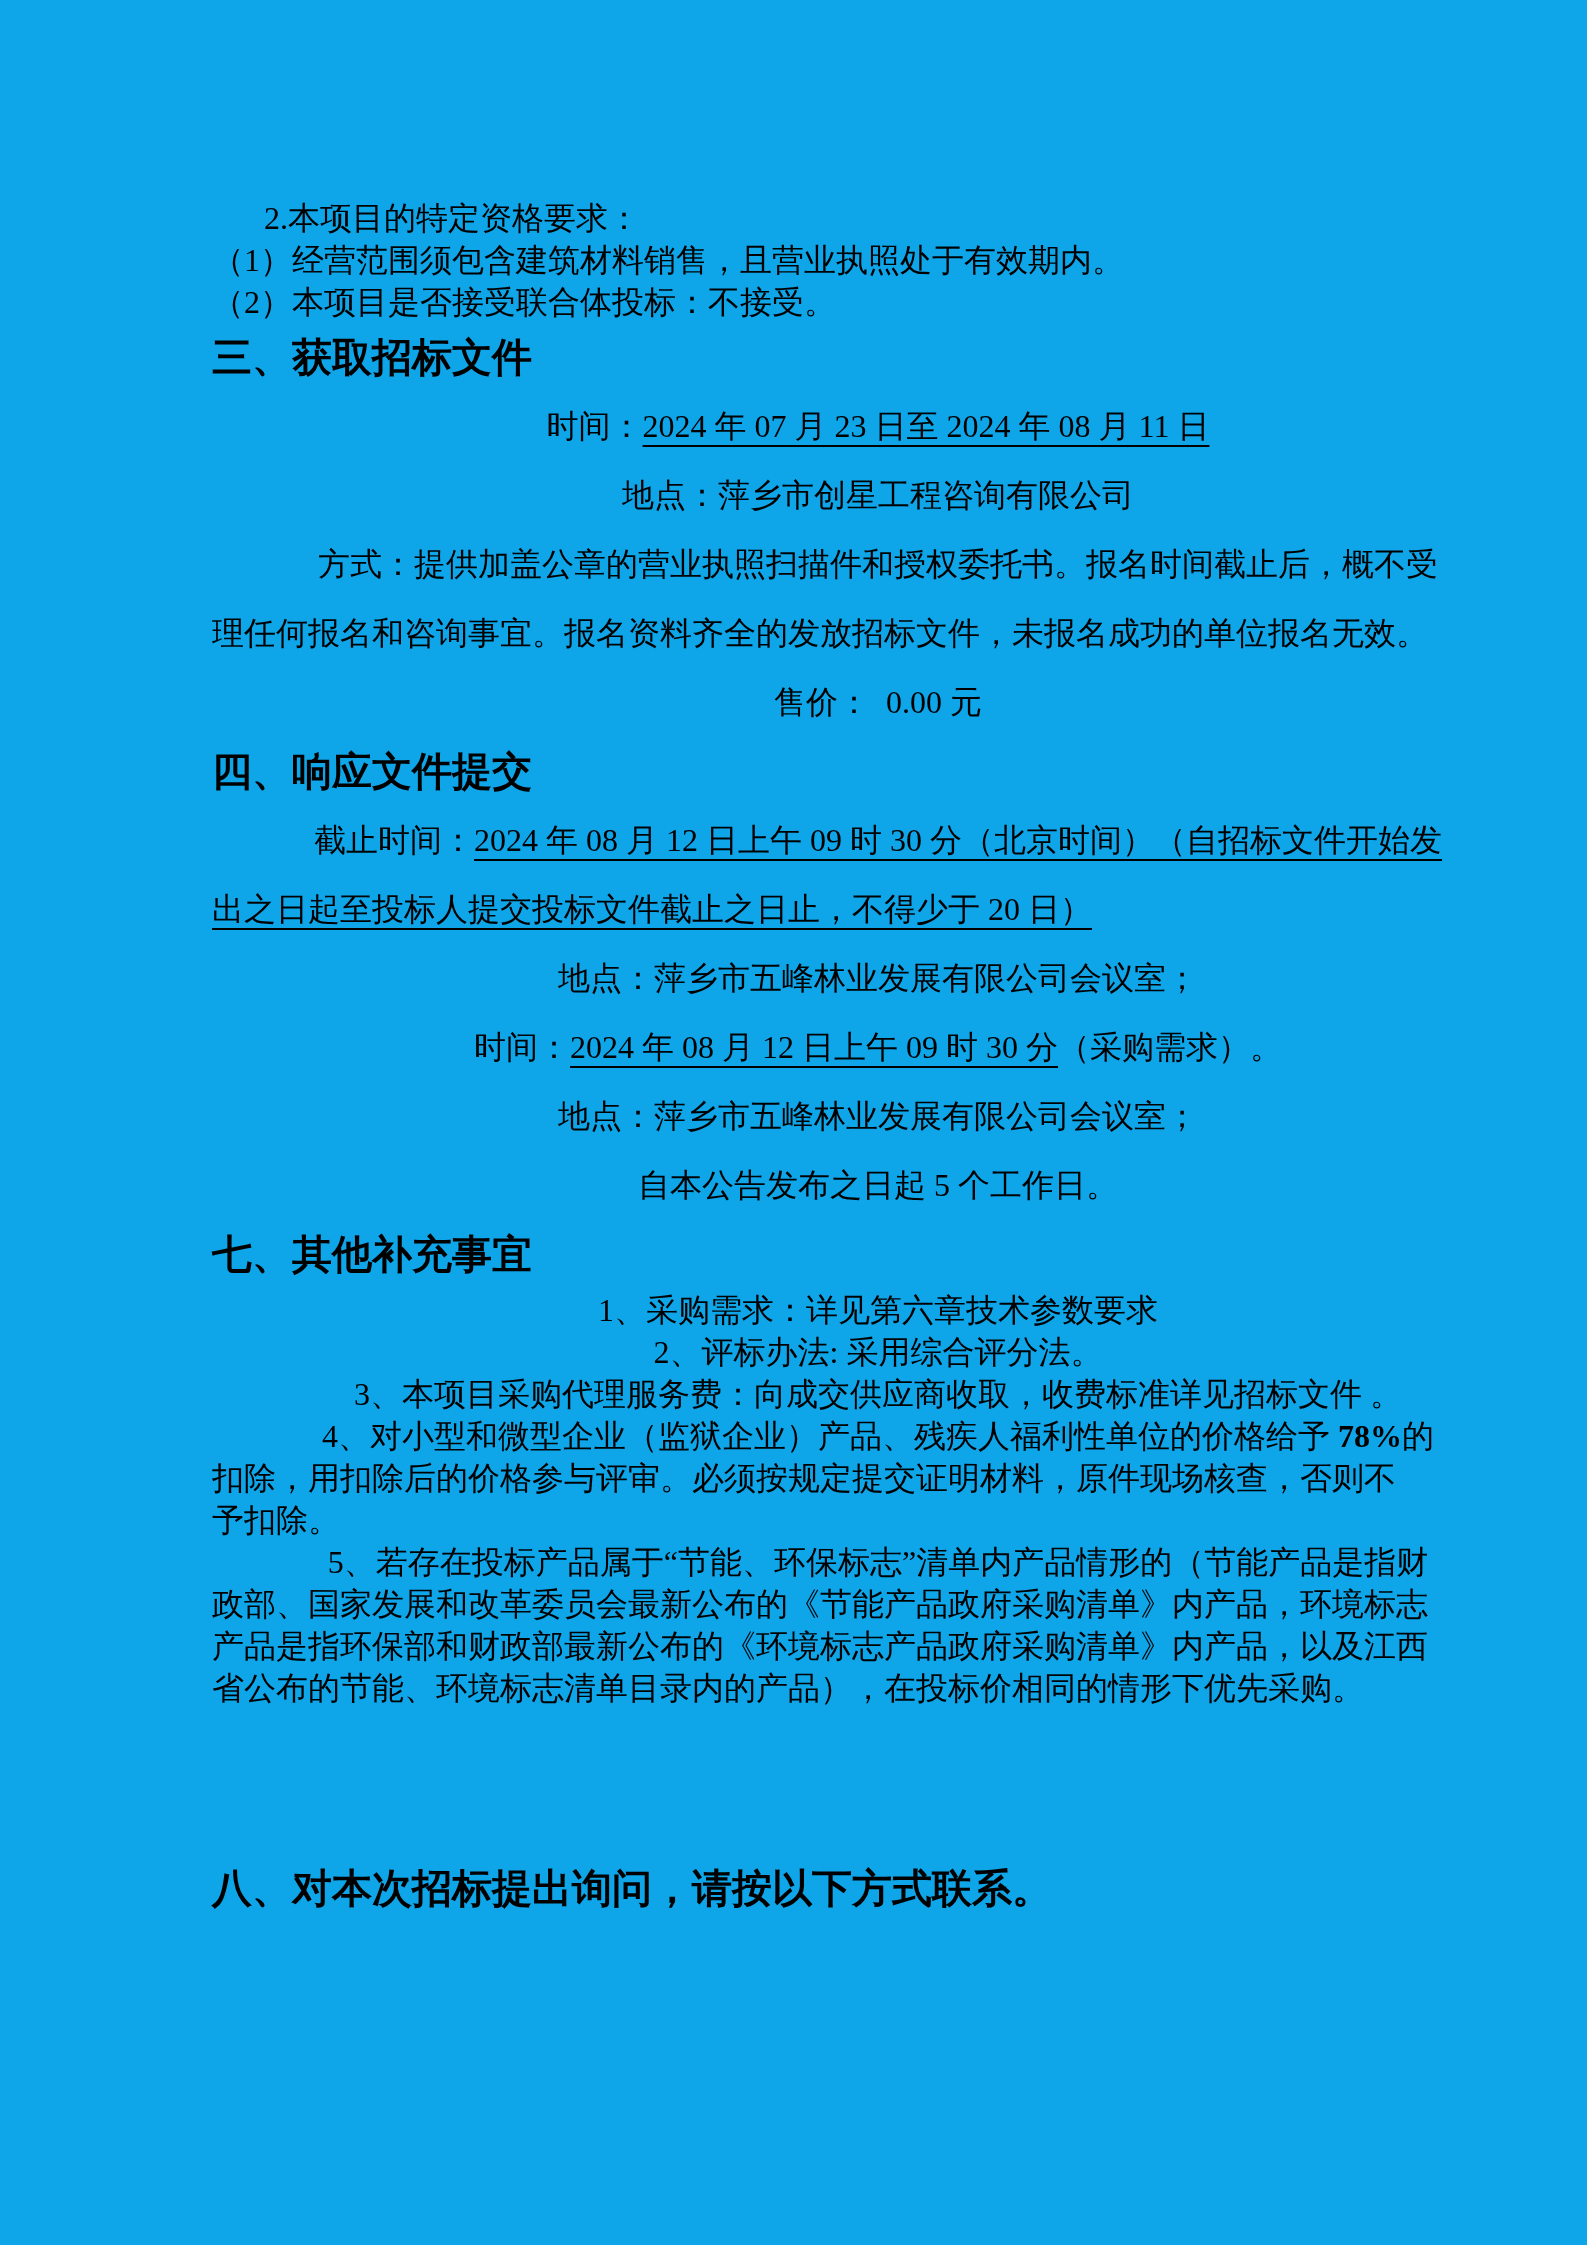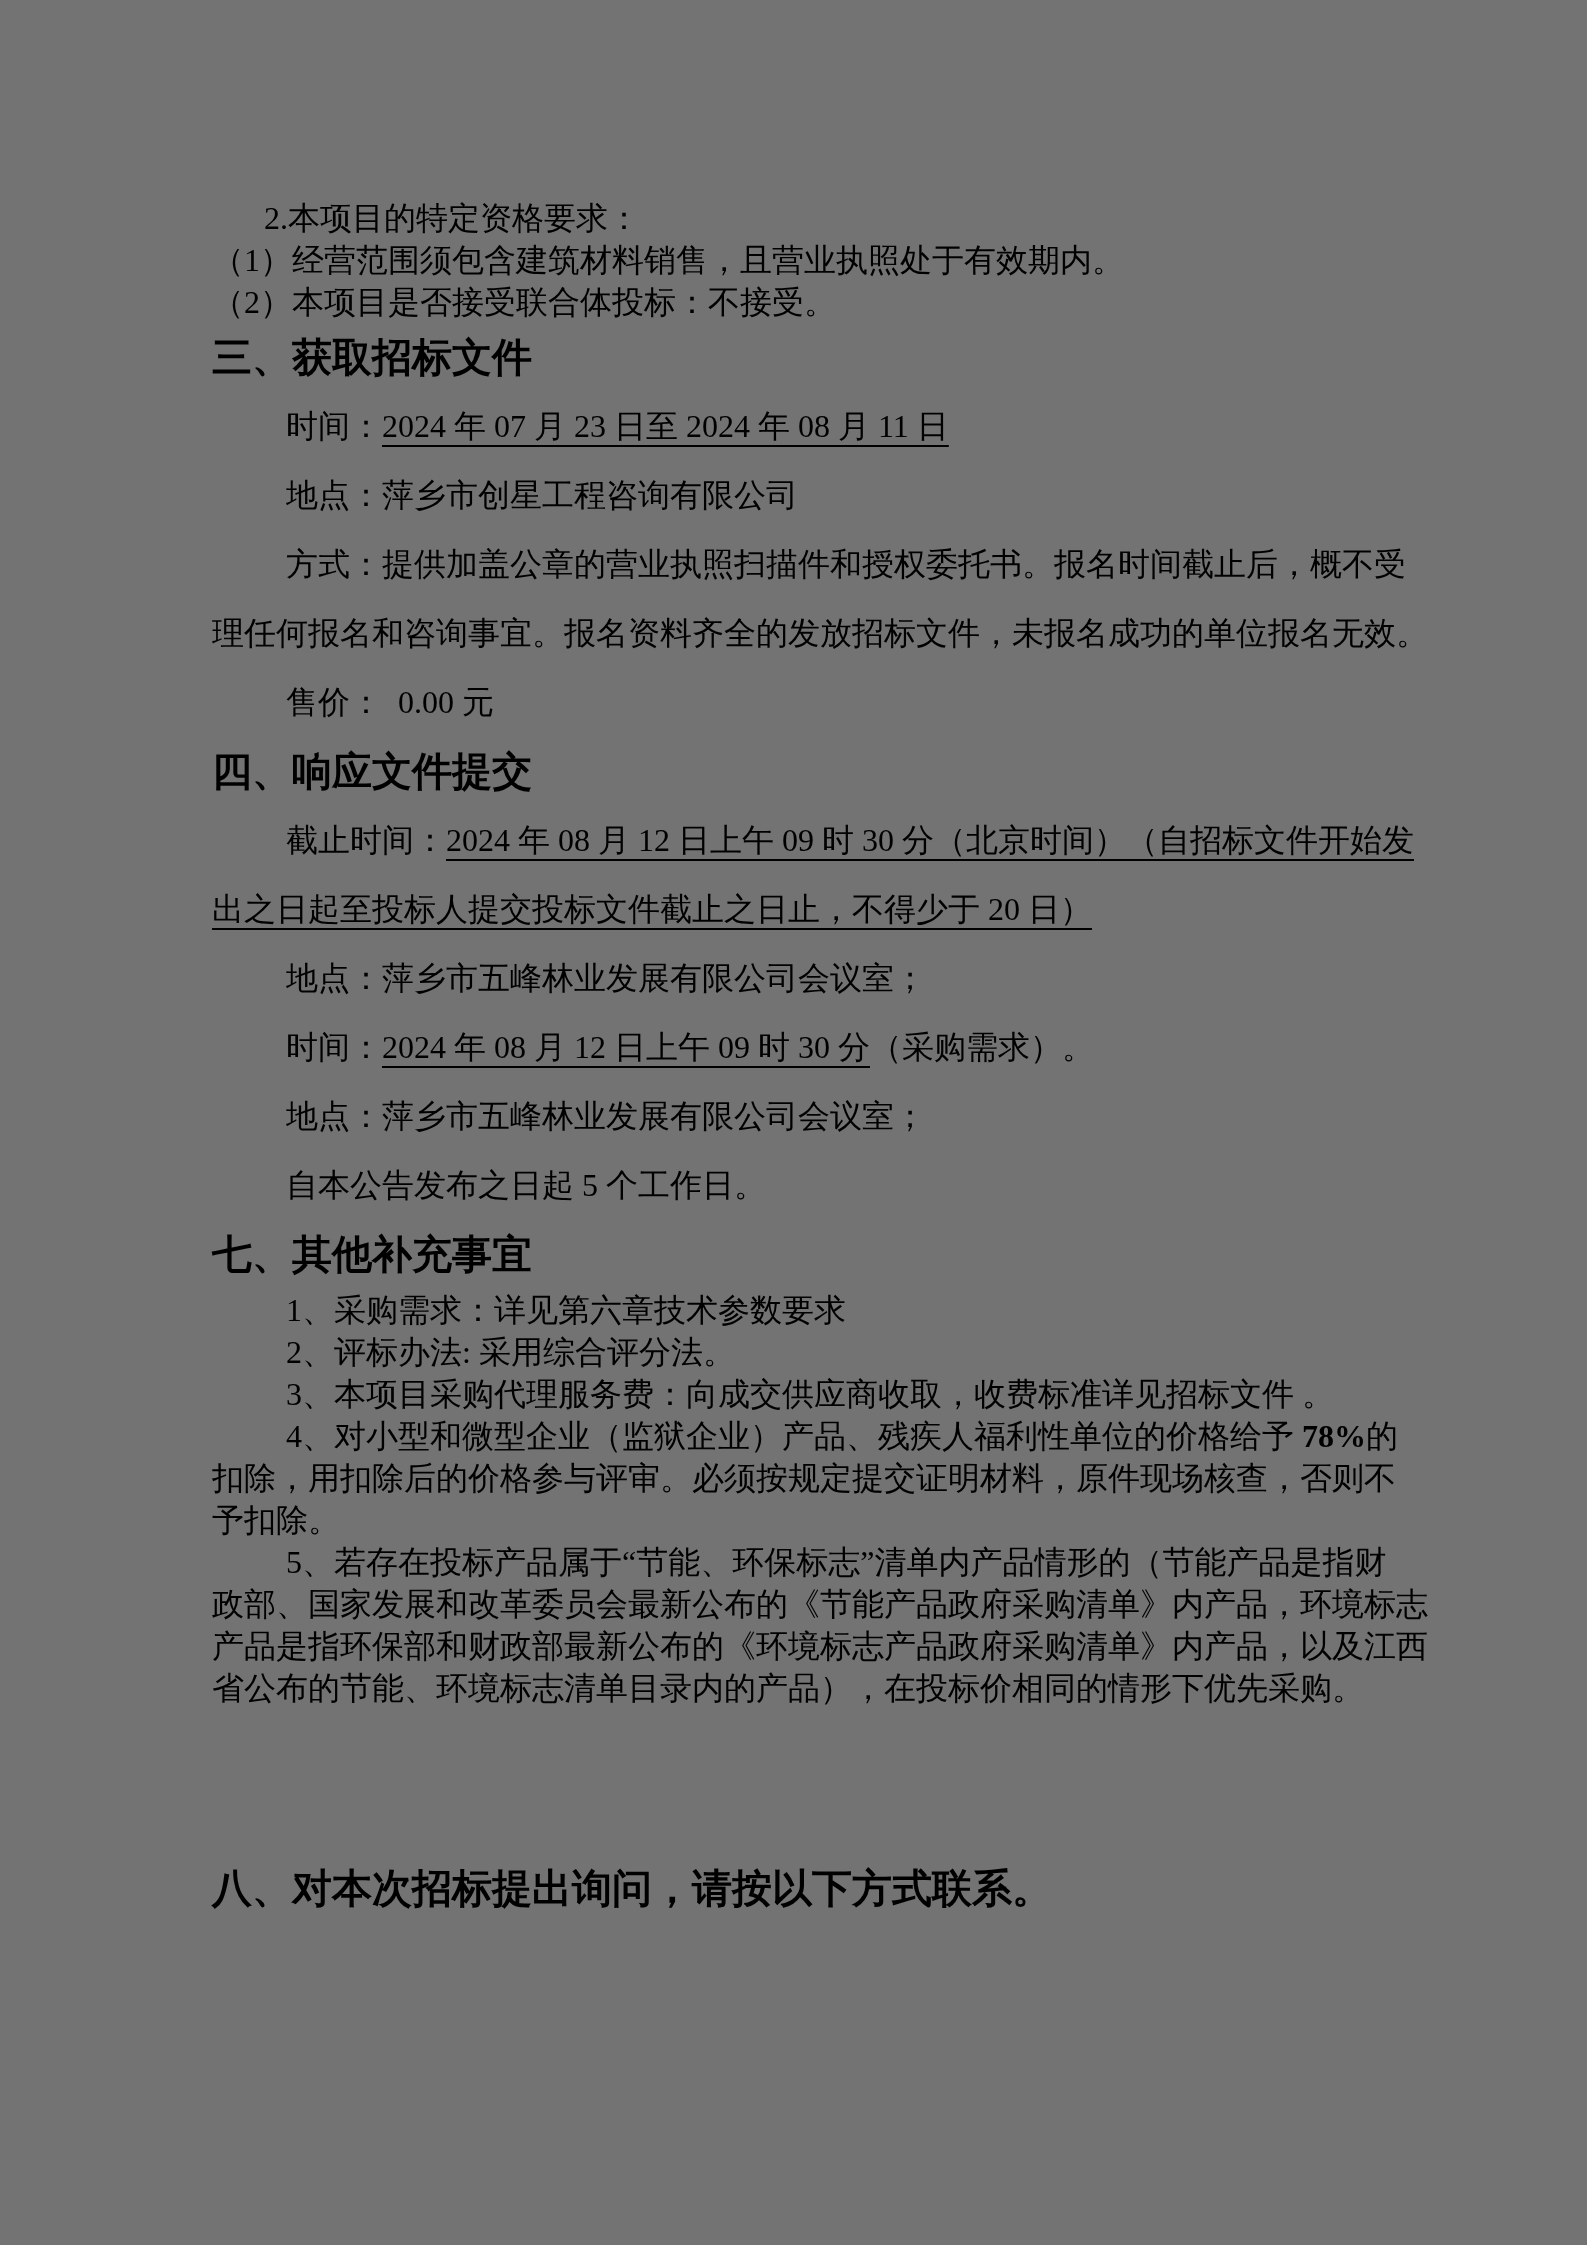--- a/index.html
+++ b/index.html
@@ -1,20 +1,20 @@
 <!DOCTYPE html>
 <html><head>
 <meta charset="utf-8">
 <style>
   html, body { margin: 0; padding: 0; background: #ffffff; }
   .page {
     position: relative;
     width: 1587px;
     height: 2245px;
-    background: #737373;
+    background: #0ea5e9;
     color: #000000;
     font-family: "Liberation Serif", "DejaVu Serif", serif;
     overflow: hidden;
   }
   .content {
     position: absolute;
     left: 212px;
     top: 197px;
     width: 1258px;
   }
@@ -24,21 +24,21 @@
     color: #000000;
   }
   .s { line-height: 42px; }      
   .w { line-height: 69px; }      
   .h {
     font-weight: bold;
     line-height: 69px;
     font-size: 40px;
   }
   .i2 { padding-left: 52px; }    
-  .i3 { padding-left: 74px; }    
+  .i3 { padding-left: 74px; text-align: center; }    
   .u {
     text-decoration: underline;
     text-decoration-thickness: 2px;
     text-underline-offset: 8px;
   }
   .b { font-weight: bold; }
   .sec8 { margin-top: 158px; line-height: 43px; }
 </style>
 </head>
 <body>

